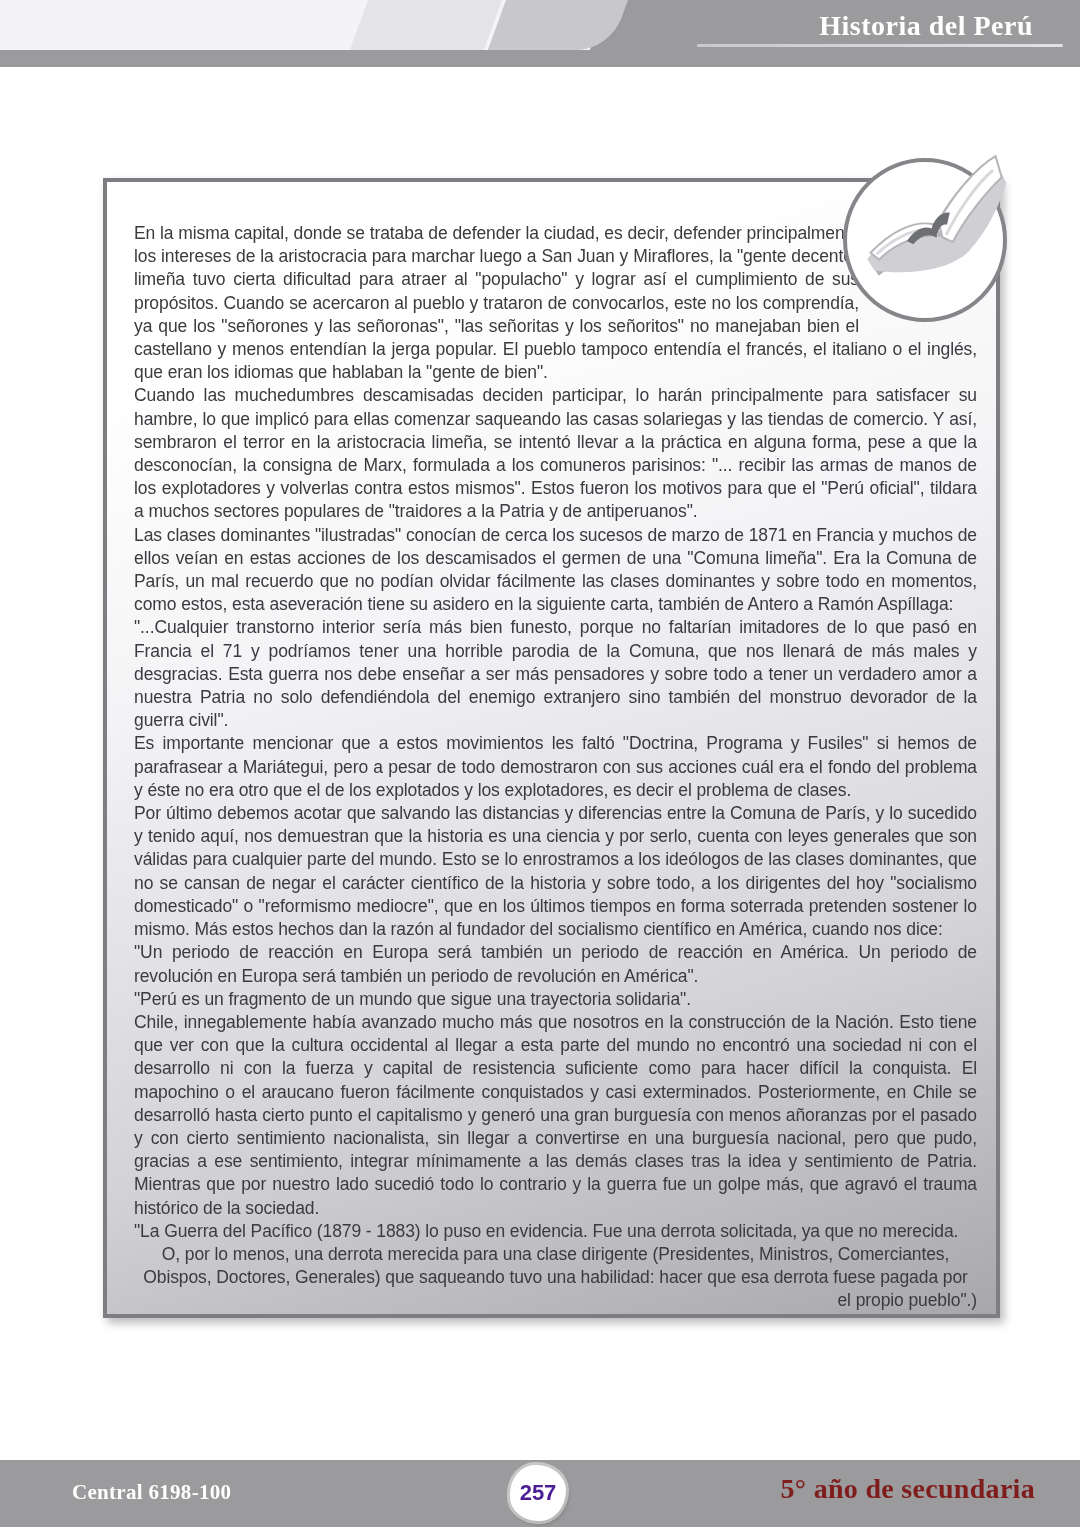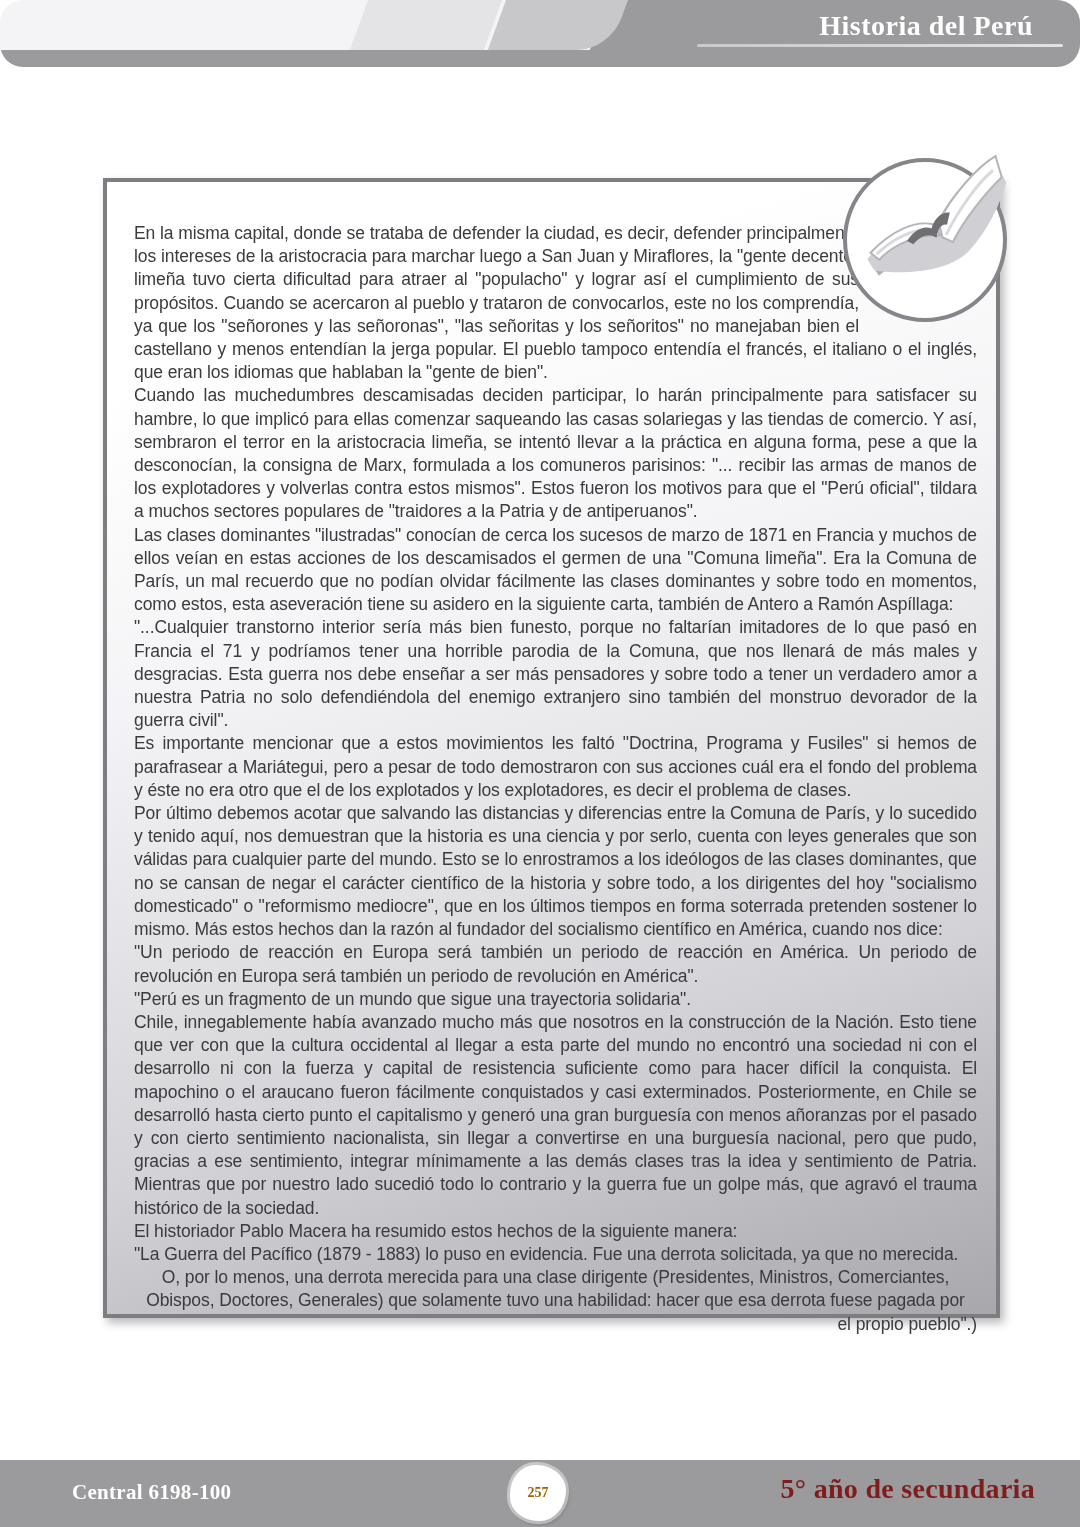--- a/index.html
+++ b/index.html
@@ -1,20 +1,20 @@
 <!DOCTYPE html>
 <html><head>
 <meta charset="utf-8">
 <style>
   html,body{margin:0;padding:0;background:#ffffff;}
   .page{position:relative;width:1080px;height:1527px;background:#ffffff;overflow:hidden;
         font-family:"Liberation Sans","DejaVu Sans",sans-serif;}
 
   
-  .header{position:absolute;left:0;top:0;width:1080px;height:67px;background:#f4f4f6;overflow:hidden;border-radius:23px;}
+  .header{position:absolute;left:0;top:0;width:1080px;height:67px;background:#f4f4f6;overflow:hidden;}
   .header .band{position:absolute;left:0;top:50px;width:1080px;height:17px;background:#9b9b9d;}
   .stripe{position:absolute;top:0;height:50px;transform:skewX(-20deg);transform-origin:top left;}
   .stripe-a{left:368px;width:134px;background:#e4e4e6;}
   .stripe-b{left:506px;width:122px;background:#c8c8ca;border-radius:0 0 32px 0;}
   .header-right-block{position:absolute;top:0;left:608px;width:500px;height:50px;background:#9b9b9d;
         transform:skewX(-20deg);transform-origin:top left;}
   .header-title{position:absolute;top:10px;right:47px;color:#ffffff;
         font-family:"Liberation Serif","DejaVu Serif",serif;font-weight:bold;font-size:28px;
         letter-spacing:.5px;white-space:nowrap;}
   .header-underline{position:absolute;left:697px;top:44px;width:366px;height:3px;
@@ -41,21 +41,21 @@
   .para.right{text-align:right;}
 
   
   .footer{position:absolute;left:0;top:1460px;width:1080px;height:67px;background:#9b9b9d;}
   .footer-left{position:absolute;left:72px;top:20px;color:#ffffff;font-size:21px;font-weight:bold;
         font-family:Liberation Serif, serif;letter-spacing:.3px;}
   .page-badge{position:absolute;left:510px;top:5px;width:56px;height:56px;background:#ffffff;
         border-radius:46% 54% 48% 52% / 53% 47% 56% 44%;
         box-shadow:0 0 0 3px rgba(255,255,255,.45),2px 3px 4px rgba(0,0,0,.22);
         display:flex;align-items:center;justify-content:center;
-        color:#a16207;font-family:Liberation Serif, serif;font-weight:bold;font-size:14px;}
+        color:#4c1d95;font-family:Liberation Sans, sans-serif;font-weight:bold;font-size:22px;}
   .footer-right{position:absolute;right:45px;top:13px;color:#7f1d1d;font-size:28px;font-weight:bold;
         font-family:"Liberation Serif","DejaVu Serif",serif;letter-spacing:.3px;white-space:nowrap;}
 </style>
 </head>
 <body>
 
 <div class="page">
 
   <div class="header">
     <div class="header-right-block"></div>
@@ -92,23 +92,22 @@
       <div class="book-float"></div>
       <div class="para">En la misma capital, donde se trataba de defender la ciudad, es decir, defender principalmente los intereses de la aristocracia para marchar luego a San Juan y Miraflores, la "gente decente" limeña tuvo cierta dificultad para atraer al "populacho" y lograr así el cumplimiento de sus propósitos. Cuando se acercaron al pueblo y trataron de convocarlos, este no los comprendía, ya que los "señorones y las señoronas", "las señoritas y los señoritos" no manejaban bien el castellano y menos entendían la jerga popular. El pueblo tampoco entendía el francés, el italiano o el inglés, que eran los idiomas que hablaban la "gente de bien".</div>
       <div class="para">Cuando las muchedumbres descamisadas deciden participar, lo harán principalmente para satisfacer su hambre, lo que implicó para ellas comenzar saqueando las casas solariegas y las tiendas de comercio. Y así, sembraron el terror en la aristocracia limeña, se intentó llevar a la práctica en alguna forma, pese a que la desconocían, la consigna de Marx, formulada a los comuneros parisinos: "... recibir las armas de manos de los explotadores y volverlas contra estos mismos". Estos fueron los motivos para que el "Perú oficial", tildara a muchos sectores populares de "traidores a la Patria y de antiperuanos".</div>
       <div class="para">Las clases dominantes "ilustradas" conocían de cerca los sucesos de marzo de 1871 en Francia y muchos de ellos veían en estas acciones de los descamisados el germen de una "Comuna limeña". Era la Comuna de París, un mal recuerdo que no podían olvidar fácilmente las clases dominantes y sobre todo en momentos, como estos, esta aseveración tiene su asidero en la siguiente carta, también de Antero a Ramón Aspíllaga:</div>
       <div class="para">"...Cualquier transtorno interior sería más bien funesto, porque no faltarían imitadores de lo que pasó en Francia el 71 y podríamos tener una horrible parodia de la Comuna, que nos llenará de más males y desgracias. Esta guerra nos debe enseñar a ser más pensadores y sobre todo a tener un verdadero amor a nuestra Patria no solo defendiéndola del enemigo extranjero sino también del monstruo devorador de la guerra civil".</div>
       <div class="para">Es importante mencionar que a estos movimientos les faltó "Doctrina, Programa y Fusiles" si hemos de parafrasear a Mariátegui, pero a pesar de todo demostraron con sus acciones cuál era el fondo del problema y éste no era otro que el de los explotados y los explotadores, es decir el problema de clases.</div>
       <div class="para">Por último debemos acotar que salvando las distancias y diferencias entre la Comuna de París, y lo sucedido y tenido aquí, nos demuestran que la historia es una ciencia y por serlo, cuenta con leyes generales que son válidas para cualquier parte del mundo. Esto se lo enrostramos a los ideólogos de las clases dominantes, que no se cansan de negar el carácter científico de la historia y sobre todo, a los dirigentes del hoy "socialismo domesticado" o "reformismo mediocre", que en los últimos tiempos en forma soterrada pretenden sostener lo mismo. Más estos hechos dan la razón al fundador del socialismo científico en América, cuando nos dice:</div>
       <div class="para">"Un periodo de reacción en Europa será también un periodo de reacción en América. Un periodo de revolución en Europa será también un periodo de revolución en América".</div>
       <div class="para">"Perú es un fragmento de un mundo que sigue una trayectoria solidaria".</div>
       <div class="para">Chile, innegablemente había avanzado mucho más que nosotros en la construcción de la Nación. Esto tiene que ver con que la cultura occidental al llegar a esta parte del mundo no encontró una sociedad ni con el desarrollo ni con la fuerza y capital de resistencia suficiente como para hacer difícil la conquista. El mapochino o el araucano fueron fácilmente conquistados y casi exterminados. Posteriormente, en Chile se desarrolló hasta cierto punto el capitalismo y generó una gran burguesía con menos añoranzas por el pasado y con cierto sentimiento nacionalista, sin llegar a convertirse en una burguesía nacional, pero que pudo, gracias a ese sentimiento, integrar mínimamente a las demás clases tras la idea y sentimiento de Patria. Mientras que por nuestro lado sucedió todo lo contrario y la guerra fue un golpe más, que agravó el trauma histórico de la sociedad.</div>
-      <div class="para">El historiador Pablo Macera ha resumido estos hechos de la siguiente manera:</div>
       <div class="para">"La Guerra del Pacífico (1879 - 1883) lo puso en evidencia. Fue una derrota solicitada, ya que no merecida.</div>
-      <div class="para center">O, por lo menos, una derrota merecida para una clase dirigente (Presidentes, Ministros, Comerciantes, Obispos, Doctores, Generales) que solamente tuvo una habilidad: hacer que esa derrota fuese pagada por</div>
+      <div class="para center">O, por lo menos, una derrota merecida para una clase dirigente (Presidentes, Ministros, Comerciantes, Obispos, Doctores, Generales) que saqueando tuvo una habilidad: hacer que esa derrota fuese pagada por</div>
       <div class="para right">el propio pueblo".)</div>
     </div>
   </div>
 
   <div class="footer">
     <div class="footer-left">Central 6198-100</div>
     <div class="page-badge">257</div>
     <div class="footer-right">5° año de secundaria</div>
   </div>
 

